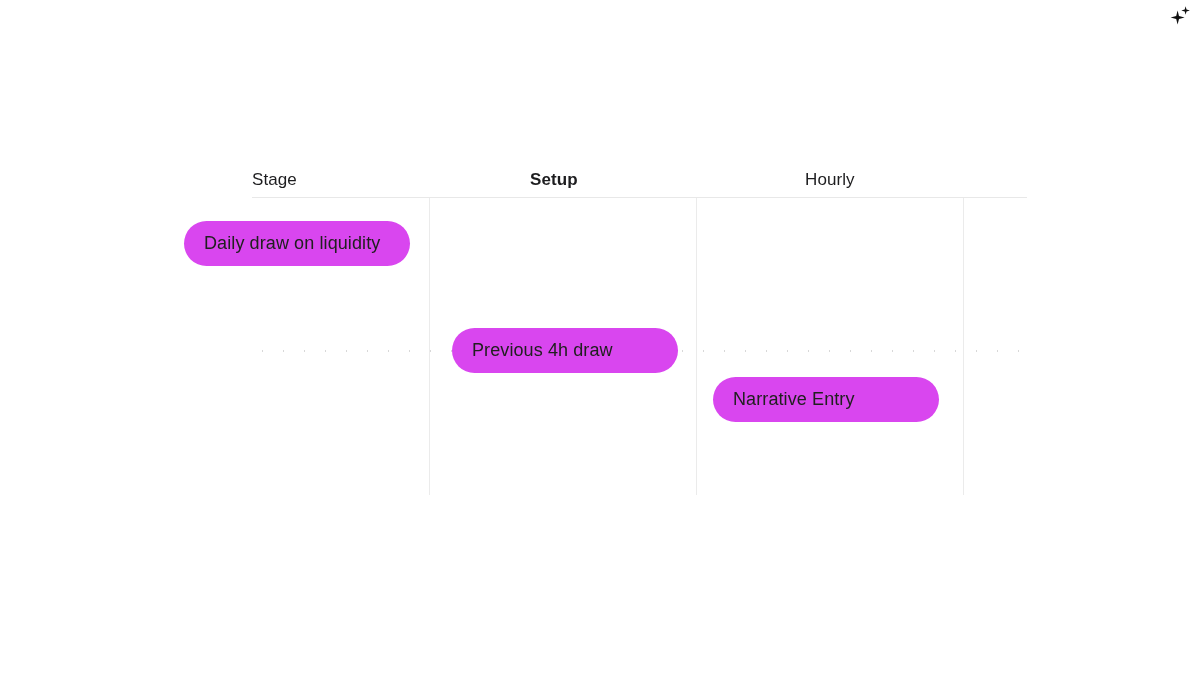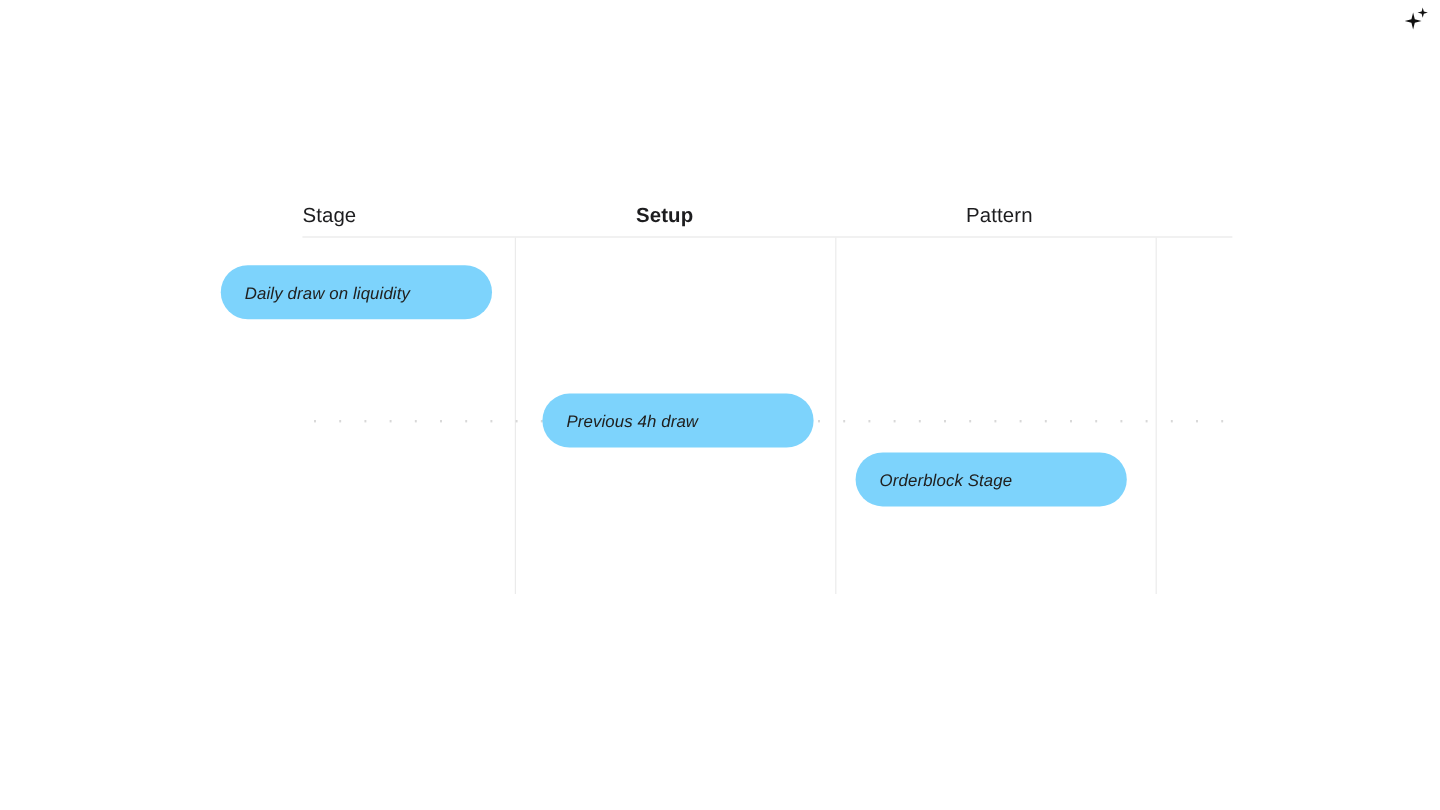--- a/index.html
+++ b/index.html
@@ -80,63 +80,62 @@
     background-size: 21px 2px;
     background-repeat: repeat-x;
     background-position: left center;
   }
 
   
   .pill {
     position: absolute;
     display: flex;
     align-items: center;
-    background: #7dd3fc;
+    background: #d946ef;
     border-radius: 999px;
     height: 45px;
     padding: 0 20px;
     box-sizing: border-box;
-    font-size: 14px;
+    font-size: 18px;
     color: #20201f;
     letter-spacing: 0.1px;
     white-space: nowrap;
-    font-style: italic;
   }
   .pill.p0 { left: 184px; top: 221px; width: 226px; }
   .pill.p1 { left: 452px; top: 274px; width: 226px; }
   .pill.p2 { left: 452px; top: 328px; width: 226px; }
   .pill.p3 { left: 713px; top: 377px; width: 226px; }
 </style>
 </head>
 <body>
 
 <div id="canvas">
 
   <div class="sparkle-icon">
     <svg width="28" height="28" viewBox="0 0 28 28">
       <path d="M11.6 7.4 L13.0 13.1 L18.6 14.5 L13.0 15.9 L11.6 21.6 L10.2 15.9 L4.6 14.5 L10.2 13.1 Z" fill="#111111"></path>
       <path d="M19.6 3.2 L20.5 6.6 L23.9 7.5 L20.5 8.4 L19.6 11.8 L18.7 8.4 L15.3 7.5 L18.7 6.6 Z" fill="#111111"></path>
     </svg>
   </div>
 
   <div class="col-header stage">Stage</div>
   <div class="col-header setup">Setup</div>
-  <div class="col-header pattern">Pattern</div>
+  <div class="col-header pattern">Hourly</div>
 
   <div class="header-rule"></div>
 
   <div class="col-divider d1"></div>
   <div class="col-divider d2"></div>
   <div class="col-divider d3"></div>
 
   <div class="dotted-row"></div>
 
   <div class="pill p0">
     <span>Daily draw on liquidity</span>
   </div>
   <div class="pill p2">
     <span>Previous 4h draw</span>
   </div>
   <div class="pill p3">
-    <span>Orderblock Stage</span>
+    <span>Narrative Entry</span>
   </div>
 
 </div>
 
 </body></html>

